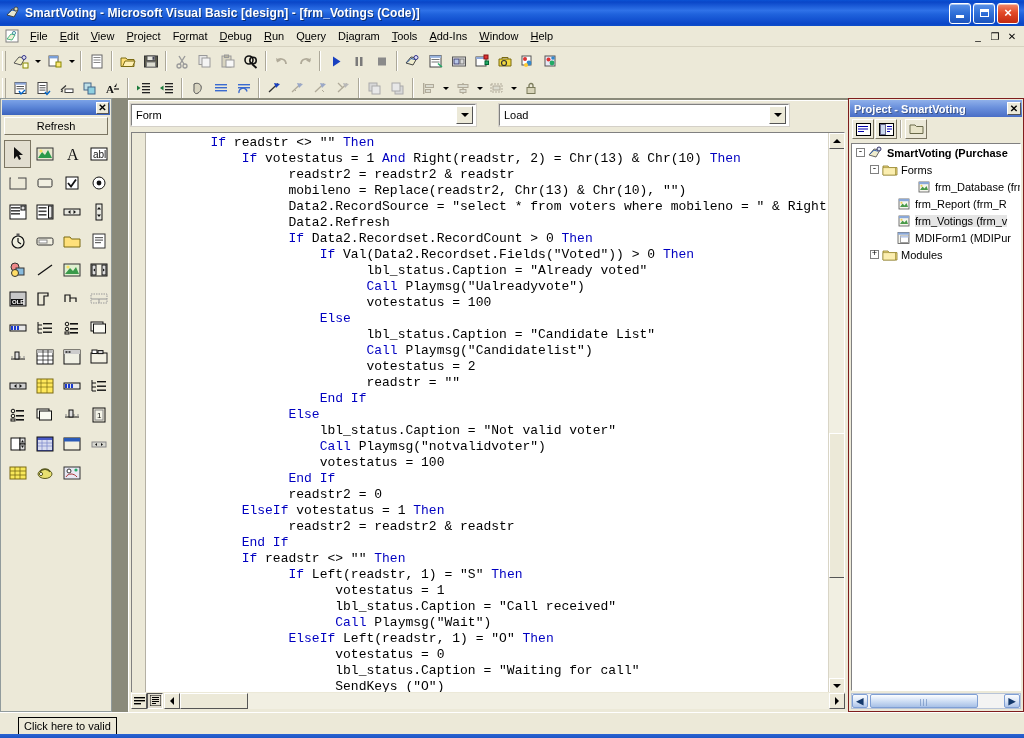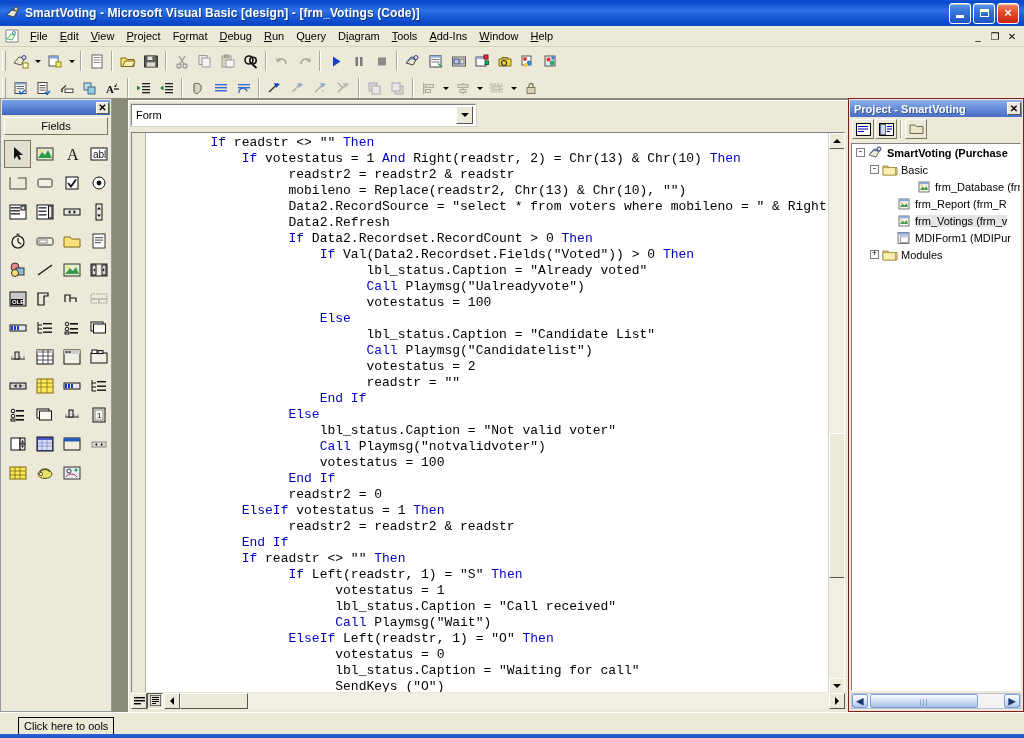--- a/index.html
+++ b/index.html
@@ -749,21 +749,21 @@
       </div>
   </div>
 
   <div class="toolbox">
     <div class="tbx-title">
       <div class="tbx-close">
         <span>✕</span>
       </div>
     </div>
     <div class="tbx-tab">
-      <span>Fields</span>
+      <span>Refresh</span>
     </div>
     <div class="tbx-grid" id="toolbox-grid">
         <div class="tbx-cell sel">
           <span class="tbx-ico"><svg width="20" height="18" viewBox="0 0 20 18">
               <path d="M6 2 L6 14 L9 11 L11 15 L13 14 L11 10 L15 10 Z" fill="#111"></path>
             </svg></span>
         </div>
         <div class="tbx-cell">
           <span class="tbx-ico"><svg width="20" height="18" viewBox="0 0 20 18">
               <rect x="2" y="3" width="16" height="12" fill="#e8e8d0" stroke="#333"></rect>
@@ -1087,20 +1087,26 @@
         </div>
       </div>
   </div>
 
   <div class="mdiclient">
     <div class="codewin">
 
       <div class="combo-row">
         <div class="vb-combo" style="flex:0 0 345px;">
           <span class="cval">Form</span>
+          <div class="cbtn">
+              <div class="tri-down"></div>
+            </div>
+        </div>
+        <div class="vb-combo" style="flex:1 1 auto;">
+          <span class="cval">Load</span>
           <div class="cbtn">
               <div class="tri-down"></div>
             </div>
         </div>
       </div>
 
       <div class="codearea">
         <div class="margin-ind"></div>
         <div class="code-text" id="code-text"><div>        <span class="kw">If</span> readstr &lt;&gt; "" <span class="kw">Then</span></div><div>            <span class="kw">If</span> votestatus = 1 <span class="kw">And</span> Right(readstr, 2) = Chr(13) &amp; Chr(10) <span class="kw">Then</span></div><div>                  readstr2 = readstr2 &amp; readstr</div><div>                  mobileno = Replace(readstr2, Chr(13) &amp; Chr(10), "")</div><div>                  Data2.RecordSource = "select * from voters where mobileno = " &amp; Right(mo</div><div>                  Data2.Refresh</div><div>                  <span class="kw">If</span> Data2.Recordset.RecordCount &gt; 0 <span class="kw">Then</span></div><div>                      <span class="kw">If</span> Val(Data2.Recordset.Fields("Voted")) &gt; 0 <span class="kw">Then</span></div><div>                            lbl_status.Caption = "Already voted"</div><div>                            <span class="kw">Call</span> Playmsg("Ualreadyvote")</div><div>                            votestatus = 100</div><div>                      <span class="kw">Else</span></div><div>                            lbl_status.Caption = "Candidate List"</div><div>                            <span class="kw">Call</span> Playmsg("Candidatelist")</div><div>                            votestatus = 2</div><div>                            readstr = ""</div><div>                      <span class="kw">End If</span></div><div>                  <span class="kw">Else</span></div><div>                      lbl_status.Caption = "Not valid voter"</div><div>                      <span class="kw">Call</span> Playmsg("notvalidvoter")</div><div>                      votestatus = 100</div><div>                  <span class="kw">End If</span></div><div>                  readstr2 = 0</div><div>            <span class="kw">ElseIf</span> votestatus = 1 <span class="kw">Then</span></div><div>                  readstr2 = readstr2 &amp; readstr</div><div>            <span class="kw">End If</span></div><div>            <span class="kw">If</span> readstr &lt;&gt; "" <span class="kw">Then</span></div><div>                  <span class="kw">If</span> Left(readstr, 1) = "S" <span class="kw">Then</span></div><div>                        votestatus = 1</div><div>                        lbl_status.Caption = "Call received"</div><div>                        <span class="kw">Call</span> Playmsg("Wait")</div><div>                  <span class="kw">ElseIf</span> Left(readstr, 1) = "O" <span class="kw">Then</span></div><div>                        votestatus = 0</div><div>                        lbl_status.Caption = "Waiting for call"</div><div>                        SendKeys ("O")</div></div>
         <div class="vscroll">
@@ -1186,21 +1192,21 @@
               <circle cx="11" cy="3" r="2" fill="#dde6f8" stroke="#336"></circle>
             </svg></span>
           <span class="lbl">SmartVoting (Purchase</span>
         </div>
         <div class="tnode" style="padding-left: 18px;">
           <span class="expander">-</span>
           <span class="tnode-ico"><svg width="16" height="14" viewBox="0 0 16 14">
               <path d="M1 3 H6 L7.2 4.6 H15 V12 H1 Z" fill="#f0dd8a" stroke="#8a7a20" stroke-width=".8"></path>
               <path d="M1 4.6 H13.5 V12 H1 Z" fill="#fbeeb0" stroke="#8a7a20" stroke-width=".6"></path>
             </svg></span>
-          <span class="lbl">Basic</span>
+          <span class="lbl">Forms</span>
         </div>
         <div class="tnode" style="padding-left: 32px; margin-left: 20px;">
           <span style="width: 12px; flex: 0 0 auto;"></span>
           <span class="tnode-ico"><svg width="16" height="14" viewBox="0 0 16 14">
               <rect x="3" y="2" width="10" height="10" fill="#f6f6ee" stroke="#555" stroke-width=".8"></rect>
               <rect x="3" y="2" width="10" height="2.2" fill="#8aa8d8"></rect>
               <path d="M4 10 L6.5 6.5 L8.5 8.5 L10.5 6 L12 10 Z" fill="#4a9a4a"></path>
               <circle cx="5.5" cy="5.8" r="1" fill="#f0d050"></circle>
             </svg></span>
           <span class="lbl">frm_Database (frm</span>
@@ -1248,18 +1254,18 @@
       <div class="xpsb-btn">◀</div>
       <div class="xpsb-track">
         <div class="xpsb-thumb" style="left:2px;width:108px;">|||</div>
       </div>
       <div class="xpsb-btn">▶</div>
     </div>
   </div>
 
   <div class="statusbar">
     <div class="status-tip">
-      <span>Click here to ools</span>
+      <span>Click here to valid</span>
     </div>
   </div>
   <div class="status-strip"></div>
 
 </div>
 
 </body></html>

